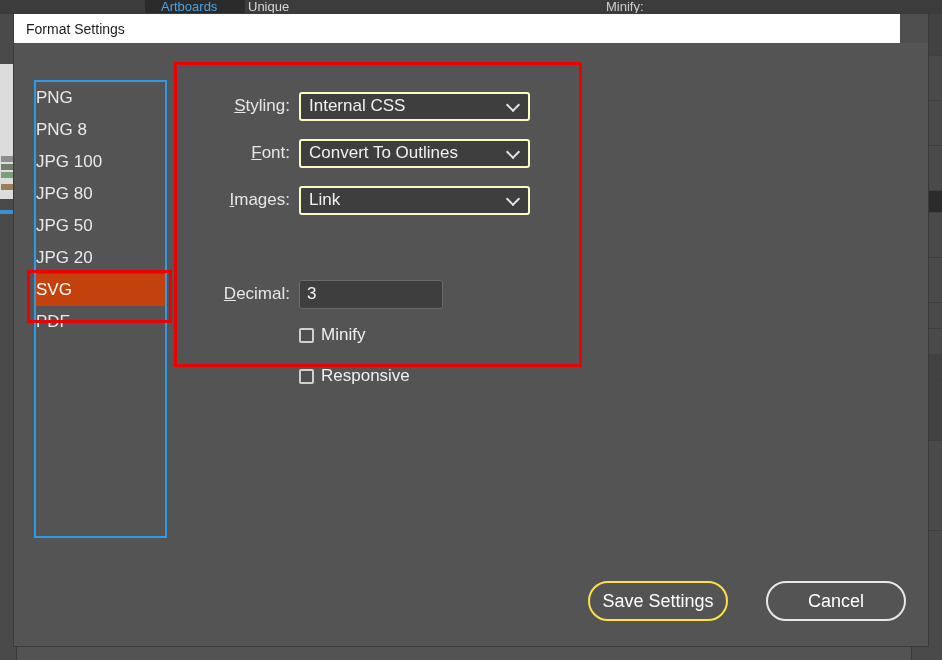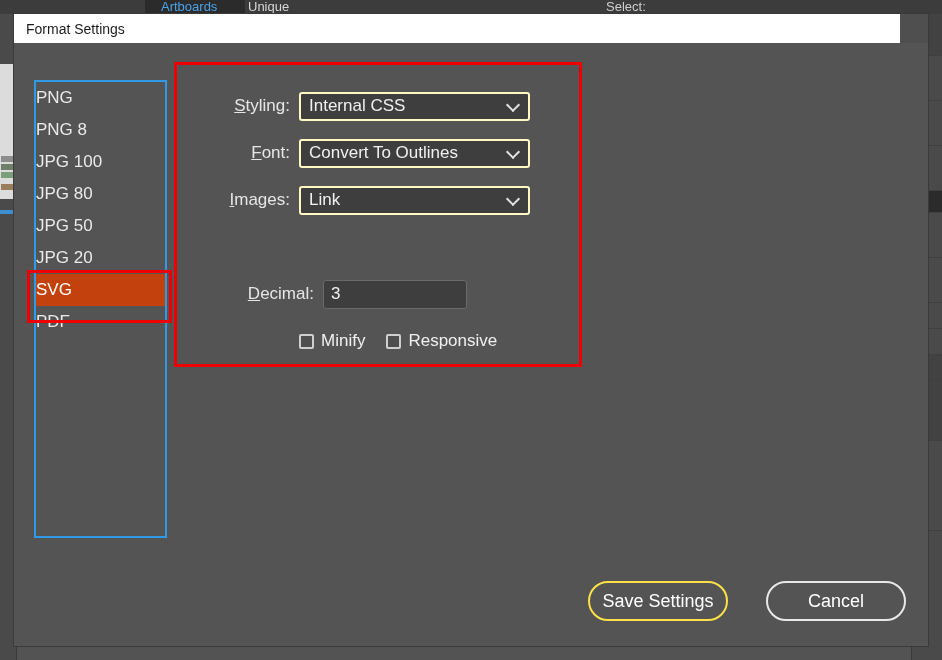--- a/index.html
+++ b/index.html
@@ -120,21 +120,21 @@
     width: 408px; height: 304px;
   }
   .form-row {
     position: absolute; left: 0; width: 408px; height: 32px;
     display: flex; align-items: center;
   }
   .form-row.r0 { top: 14px; }
   .form-row.r1 { top: 61px; }
   .form-row.r2 { top: 108px; }
   .form-row.r3 { top: 155px; }
-  .form-row.r4 { top: 202px; margin-left: 24px; }
+  .form-row.r4 { top: 202px; }
 
   .form-label {
     width: 125px; text-align: right; padding-right: 9px;
     font-size: 17px; color: #e6e6e6; white-space: nowrap;
     box-sizing: border-box;
   }
   .form-label u { text-decoration: underline; }
 
   .select-field {
     position: relative;
@@ -166,21 +166,21 @@
     box-sizing: border-box;
     display: flex; align-items: center;
   }
   .text-value {
     font-size: 17px; color: #f0f0f0;
     padding-left: 7px; white-space: nowrap;
   }
 
   .checkbox-row {
     position: absolute; left: 125px; top: 249px;
-    height: 32px; display: flex; gap: 21px;
+    height: 32px; display: flex; gap: 21px; flex-direction: column;
   }
   .checkbox-item { display: flex; align-items: center; gap: 7px; }
   .checkbox-box {
     width: 15px; height: 15px;
     border: 2px solid #cfcfcf;
     border-radius: 2px;
     background: #4f4f4f;
     box-sizing: border-box;
   }
   .checkbox-label {
@@ -219,21 +219,21 @@
 </head>
 <body>
 
 <div id="app">
 
   <div class="bg-root">
 
     <div class="bg-tabbar">
       <div class="bg-tab bg-tab-artboards active">Artboards</div>
       <div class="bg-tab bg-tab-assets">Unique</div>
-      <div class="bg-tab bg-tab-select">Select:</div>
+      <div class="bg-tab bg-tab-select">Minify:</div>
     </div>
 
     <div class="bg-toolstrip">
       <div class="bg-tool-panel">
         <div class="bg-thumb t1"></div>
         <div class="bg-thumb t2"></div>
         <div class="bg-thumb t3"></div>
         <div class="bg-thumb t4"></div>
       </div>
       <div class="bg-accentline"></div>

